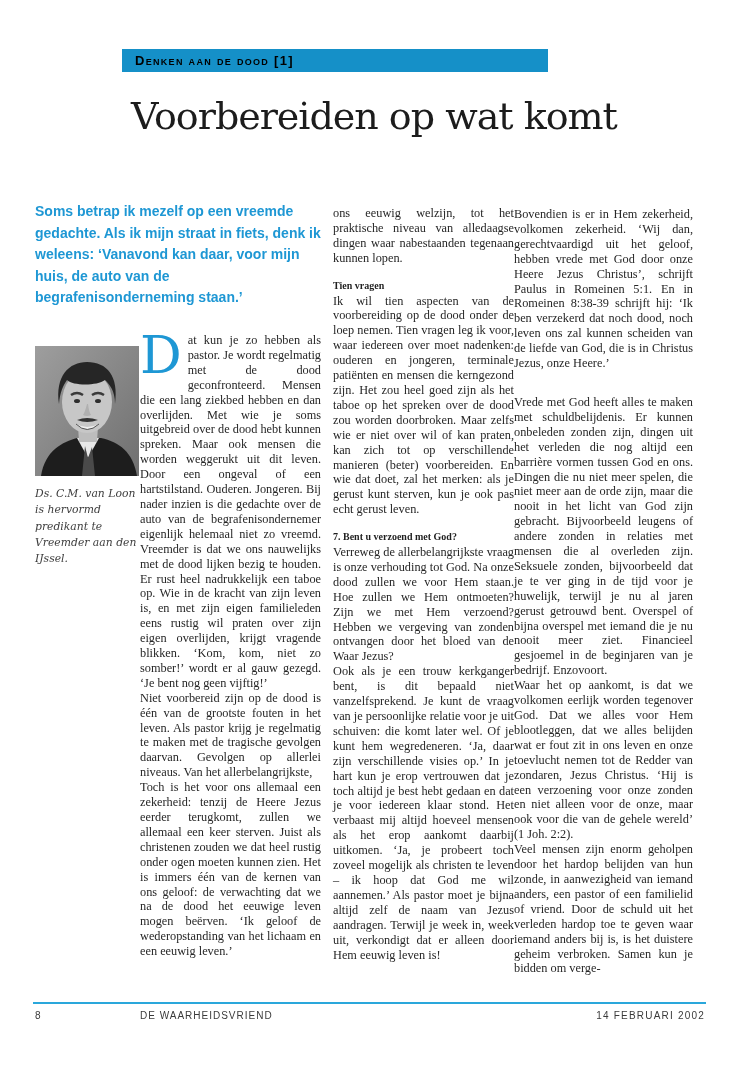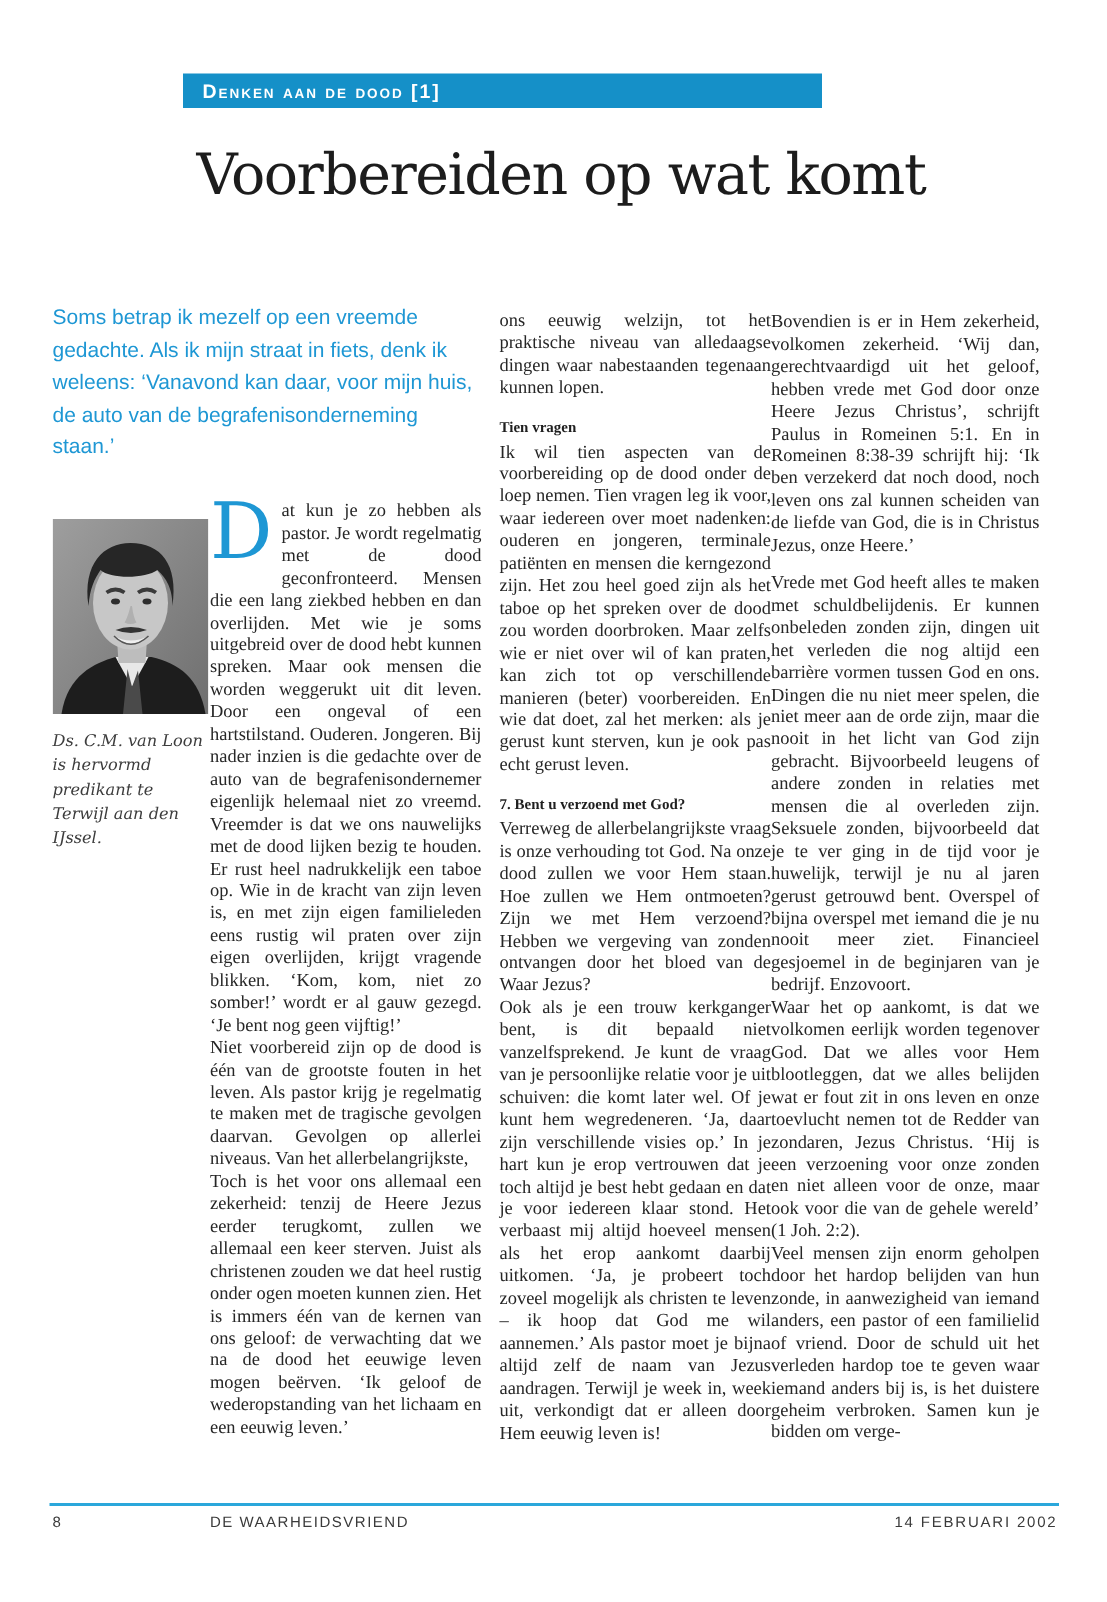--- a/index.html
+++ b/index.html
@@ -2,53 +2,53 @@
 <html><head>
 <meta charset="utf-8">
 <style>
   html,body { margin:0; padding:0; background:#ffffff; }
   .page {
     position:relative; width:738px; height:1068px; background:#ffffff;
     overflow:hidden; font-family:"Liberation Serif", serif;
   }
   .kicker {
     position:absolute; left:122px; top:49px; width:426px; height:23px;
-    background:#1590c8; color:#ffffff; box-sizing:border-box; padding-left:13px;
+    background:#1590c8; color:#000000; box-sizing:border-box; padding-left:13px;
     font-family:"Liberation Sans", sans-serif; font-weight:700;
     font-size:13px; line-height:23px; font-variant:small-caps; letter-spacing:1.3px;
   }
   .title {
     position:absolute; left:131px; top:94px; width:600px;
     font-family:"DejaVu Serif", serif; font-weight:400; font-size:38px;
     letter-spacing:-1px; color:#1c1c1c; white-space:nowrap;
   }
   .intro {
     position:absolute; left:35px; top:201px; width:286px;
-    font-family:"Liberation Sans", sans-serif; font-weight:400;
+    font-family:"Liberation Sans", sans-serif; font-weight:700;
     font-size:14px; line-height:21.5px; color:#1e97d4;
   }
   .photo {
     position:absolute; left:35px; top:346px; width:104px; height:130px;
     overflow:hidden;
   }
   .caption {
     position:absolute; left:35px; top:486px; width:103px;
     font-family:"DejaVu Serif", serif; font-style:italic;
     font-size:10.8px; line-height:16.3px; color:#3d3d3d;
   }
   .col {
     position:absolute; font-family:"Liberation Serif", serif;
     font-size:12.3px; line-height:14.9px; color:#262626; text-align:justify;
   }
   .col p { margin:0; }
   .col .heading {
     margin:13px 0 0 0; font-size:10px; line-height:14.9px;
     font-weight:700; color:#1f1f1f; text-align:left;
   }
-  .col p.spaced { margin-top:10px; }
+  .col p.spaced { margin-top:24px; }
   .col1 { left:140px; top:333px; width:181px; }
   .col2 { left:333px; top:206px; width:181px;font-family:Liberation Serif, serif; }
   .col3 { left:514px; top:207px; width:179px; }
   .dropcap {
     float:left; font-family:"DejaVu Serif", serif; color:#1e97d4;
     font-size:52px; line-height:43px; height:44px; margin:1px 6px 0 0;
   }
   .footer-rule {
     position:absolute; left:33px; top:1002px; width:673px; height:2px;
     background:#2aa7db;
@@ -104,21 +104,21 @@
 
       <path d="M52,58 Q50,66 48,69 Q52,71 56,69 Q54,66 53,58" fill="#b0b0b0"></path>
 
       <path d="M42,74 Q52,70 63,74 Q52,78 42,74 Z" fill="#333333"></path>
 
       <path d="M41,78 Q52,88 64,78 Q52,84 41,78 Z" fill="#efefef"></path>
       <path d="M41,78 Q52,89 64,78" stroke="#555555" stroke-width="1" fill="none"></path>
     </svg>
   </div>
 
-  <div class="caption">Ds. C.M. van Loon is hervormd predikant te Terwijl aan den IJssel.</div>
+  <div class="caption">Ds. C.M. van Loon is hervormd predikant te Vreemder aan den IJssel.</div>
 
   <div class="col col1">
     <p><span class="dropcap">D</span><span>at kun je zo hebben als pastor. Je wordt regelmatig met de dood geconfronteerd. Mensen die een lang ziekbed hebben en dan overlijden. Met wie je soms uitgebreid over de dood hebt kunnen spreken. Maar ook mensen die worden weggerukt uit dit leven. Door een ongeval of een hartstilstand. Ouderen. Jongeren. Bij nader inzien is die gedachte over de auto van de begrafenisondernemer eigenlijk helemaal niet zo vreemd. Vreemder is dat we ons nauwelijks met de dood lijken bezig te houden. Er rust heel nadrukkelijk een taboe op. Wie in de kracht van zijn leven is, en met zijn eigen familieleden eens rustig wil praten over zijn eigen overlijden, krijgt vragende blikken. ‘Kom, kom, niet zo somber!’ wordt er al gauw gezegd. ‘Je bent nog geen vijftig!’</span></p>
     <p>Niet voorbereid zijn op de dood is één van de grootste fouten in het leven. Als pastor krijg je regelmatig te maken met de tragische gevolgen daarvan. Gevolgen op allerlei niveaus. Van het allerbelangrijkste,</p>
     <p>Toch is het voor ons allemaal een zekerheid: tenzij de Heere Jezus eerder terugkomt, zullen we allemaal een keer sterven. Juist als christenen zouden we dat heel rustig onder ogen moeten kunnen zien. Het is immers één van de kernen van ons geloof: de verwachting dat we na de dood het eeuwige leven mogen beërven. ‘Ik geloof de wederopstanding van het lichaam en een eeuwig leven.’</p>
   </div>
 
   <div class="col col2">
     <p>ons eeuwig welzijn, tot het praktische niveau van alledaagse dingen waar nabestaanden tegenaan kunnen lopen.</p>
     <p class="heading">Tien vragen</p>

